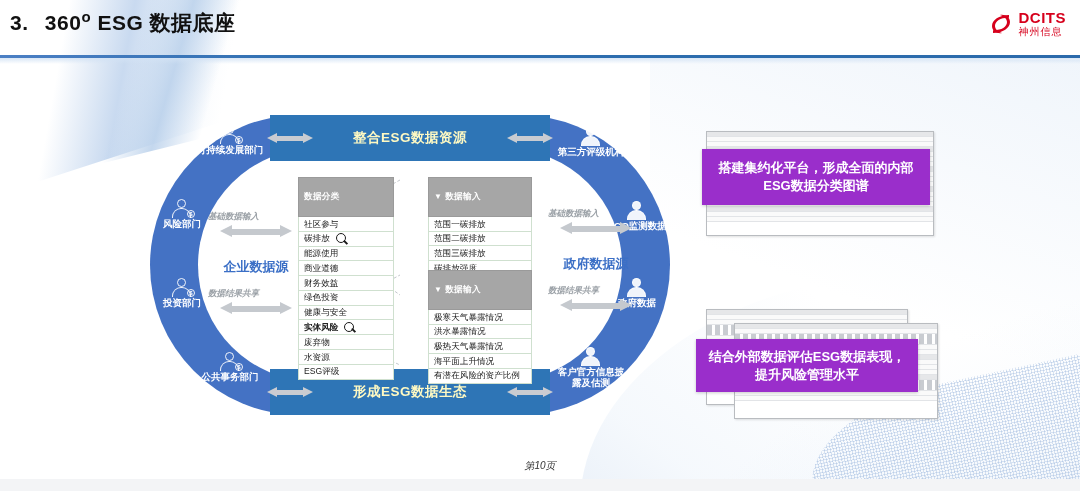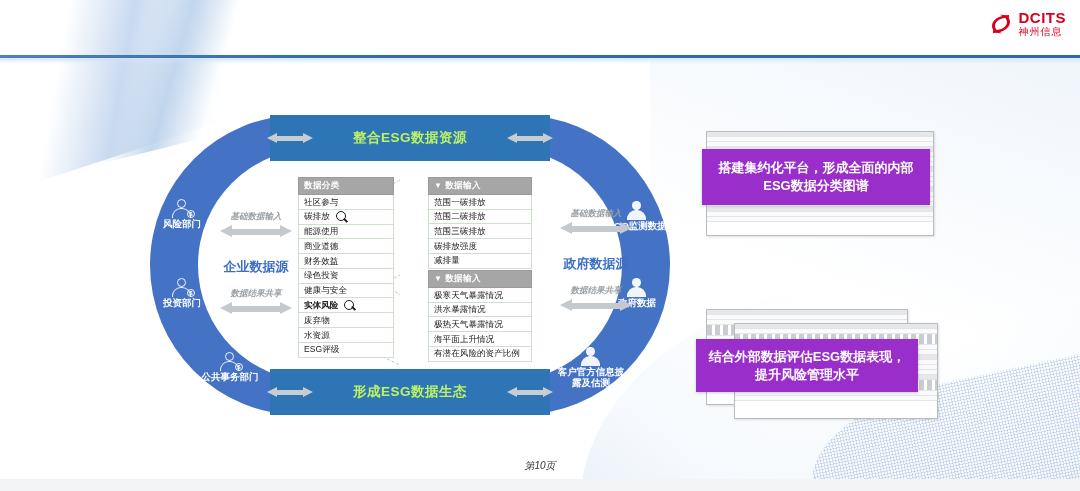--- a/index.html
+++ b/index.html
@@ -99,21 +99,21 @@
   }
   .band {
     position: absolute; left: 120px; right: 120px;
     height: 46px;
     background: #2e75b6;
     display: flex; align-items: center; justify-content: center; gap: 40px;
   }
   .band.top { top: 0; }
   .band.bottom { bottom: 0; margin-top: 24px; }
   .band-label {
-    color: #bef264; font-size: 13.5px; font-weight: bold; letter-spacing: .5px; white-space: nowrap;
+    color: #fef9c3; font-size: 13.5px; font-weight: bold; letter-spacing: .5px; white-space: nowrap;
   }
   .dbl-arrow {
     width: 46px; height: 11px; position: relative; flex: none;
   }
   .dbl-arrow::before {
     content: ""; position: absolute; left: 9px; right: 9px; top: 3px; height: 5px; background: #c9ccd1;
   }
   .dbl-arrow::after {
     content: ""; position: absolute; left: 0; top: 0; width: 0; height: 0;
     border-top: 5.5px solid transparent; border-bottom: 5.5px solid transparent; border-right: 10px solid #c9ccd1;
@@ -141,21 +141,21 @@
   .persona .glyph .badge {
     position: absolute; right: -2px; bottom: 0px; width: 8px; height: 8px; border-radius: 50%;
     border: 1.3px solid rgba(255,255,255,.92); font-size: 6px; line-height: 6px; color: #fff;
     display:flex; align-items:center; justify-content:center;
   }
   .persona.solid .glyph .head { background: rgba(255,255,255,.92); border-color: rgba(255,255,255,.92); }
   .persona.solid .glyph .body { background: rgba(255,255,255,.92); border-color: rgba(255,255,255,.92); }
 
   
   .flow {
-    position: absolute; width: 96px; text-align: center;
+    position: absolute; width: 96px; 
   }
   .flow .cap {
     font-size: 8.5px; color: #9aa0a6; font-style: italic; font-weight: bold; white-space: nowrap; margin-bottom: 2px;
   }
   .flow .big-arrow { width: 72px; height: 13px; position: relative; margin: 0 auto; }
   .flow .big-arrow::before { content:""; position:absolute; left:11px; right:11px; top:3.5px; height:6px; background:#c5c9ce; }
   .flow .big-arrow::after {
     content:""; position:absolute; left:0; top:0; width:0; height:0;
     border-top:6.5px solid transparent; border-bottom:6.5px solid transparent; border-right:12px solid #c5c9ce;
   }
@@ -164,21 +164,21 @@
     border-top:6.5px solid transparent; border-bottom:6.5px solid transparent; border-left:12px solid #c5c9ce;
   }
   .src-label {
     position: absolute; width: 110px; text-align: center;
     font-size: 13px; font-weight: bold; color: #3b6fc6; white-space: nowrap;
   }
 
   
   .tbl { position: absolute; background: #fff; font-size: 8.6px; color: #222; }
   .tbl .hdr {
-    background: #a6a6a6; color: #ffffff; font-weight: bold; padding: 2px 5px;
+    background: #a6a6a6; color: #ffffff; font-weight: bold; padding: 13px 5px;
     border: 1px solid #9a9a9a; letter-spacing: .3px;
   }
   .tbl .row {
     border: 1px solid #cfe0cf; border-top: none; padding: 1.5px 5px; background:#fff;
     display:flex; align-items:center; gap:4px; min-height: 13px; line-height: 1.25;
   }
   .tbl .row.bold { font-weight: bold; }
   .mag {
     display:inline-block; width: 11px; height: 11px; position: relative; flex: none; margin-left: 2px;
   }
@@ -226,20 +226,24 @@
 
 <div id="slide">
 
   <div class="bg-right-pale"></div>
   <div class="bg-swoosh-tl"></div>
   <div class="bg-swoosh-tl2"></div>
   <div class="bg-swoosh-br2"></div>
   <div class="bg-swoosh-br"></div>
   <div class="bg-swoosh-br3"></div>
 
+  <div class="title">
+    <span>3.</span>
+    <span style="display:inline-block;width:10px"></span><span>360</span><span class="sup">o</span><span> ESG 数据底座</span>
+  </div>
 
   <div class="logo">
     <div class="logo-mark">
       <svg width="26" height="26" viewBox="0 0 26 26" aria-hidden="true">
         <path d="M21 4 C11 4 4 9 4 15 C4 20 9 23 14 22 C10 21 7 18 7 15 C7 10 13 6.5 21 6.8 Z" fill="#d6001c"></path>
         <path d="M5 22 C15 22 22 17 22 11 C22 6 17 3 12 4 C16 5 19 8 19 11 C19 16 13 19.5 5 19.2 Z" fill="#d6001c"></path>
         <circle cx="13" cy="13" r="2.6" fill="#ffffff"></circle>
       </svg>
     </div>
     <div class="logo-text">
@@ -268,20 +272,28 @@
     <div class="band bottom">
       <span class="dbl-arrow">
           <span class="head-r"></span>
         </span>
       <span class="band-label">形成ESG数据生态</span>
       <span class="dbl-arrow">
           <span class="head-r"></span>
         </span>
     </div>
 
+    <div class="persona" style="left:43px;top:10px;">
+      <span class="glyph">
+          <span class="head"></span>
+          <span class="body"></span>
+          <span class="badge">$</span>
+        </span>
+      <span>可持续发展部门</span>
+    </div>
     <div class="persona" style="left:-5px;top:84px;">
       <span class="glyph">
           <span class="head"></span>
           <span class="body"></span>
           <span class="badge">$</span>
         </span>
       <span>风险部门</span>
     </div>
     <div class="persona" style="left:43px;top:237px;">
       <span class="glyph">
@@ -293,20 +305,27 @@
     </div>
     <div class="persona" style="left:-5px;top:163px;">
       <span class="glyph">
           <span class="head"></span>
           <span class="body"></span>
           <span class="badge">$</span>
         </span>
       <span>投资部门</span>
     </div>
 
+    <div class="persona solid" style="left:404px;top:12px;">
+      <span class="glyph">
+          <span class="head"></span>
+          <span class="body"></span>
+        </span>
+      <span>第三方评级机构</span>
+    </div>
     <div class="persona solid" style="left:450px;top:86px;">
       <span class="glyph">
           <span class="head"></span>
           <span class="body"></span>
         </span>
       <span>NGO监测数据</span>
     </div>
     <div class="persona solid" style="left:450px;top:163px;">
       <span class="glyph">
           <span class="head"></span>

